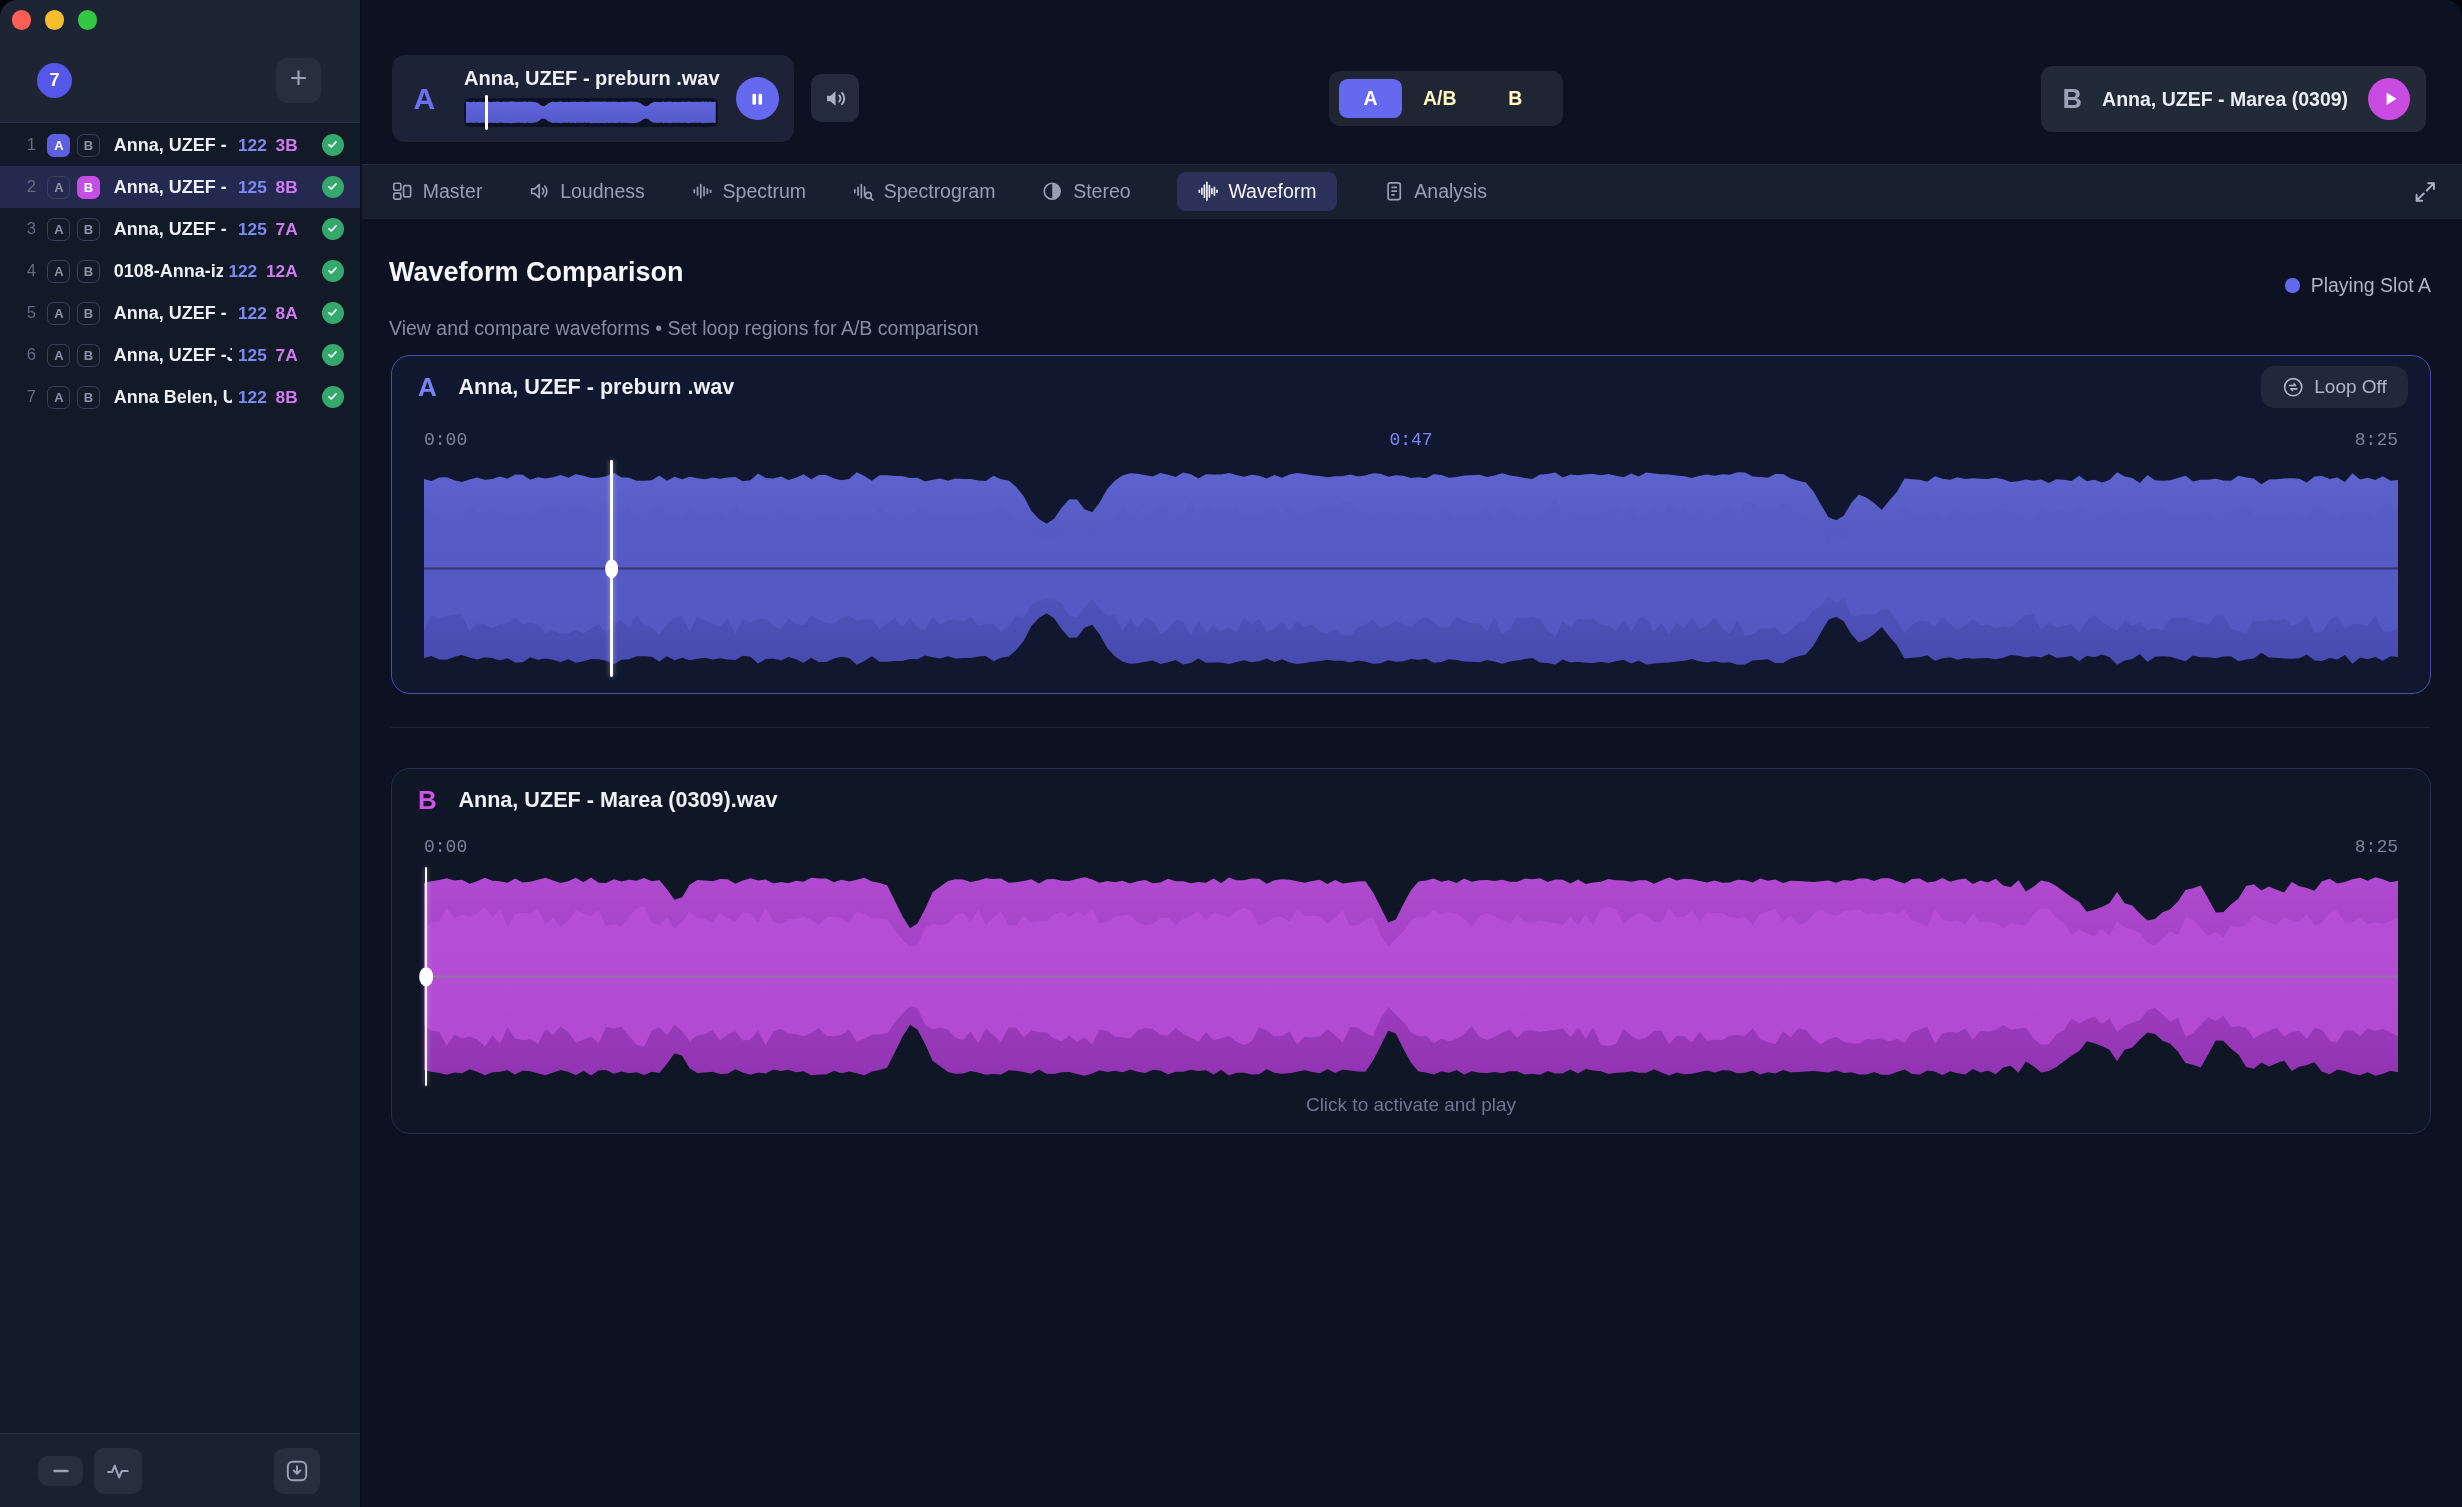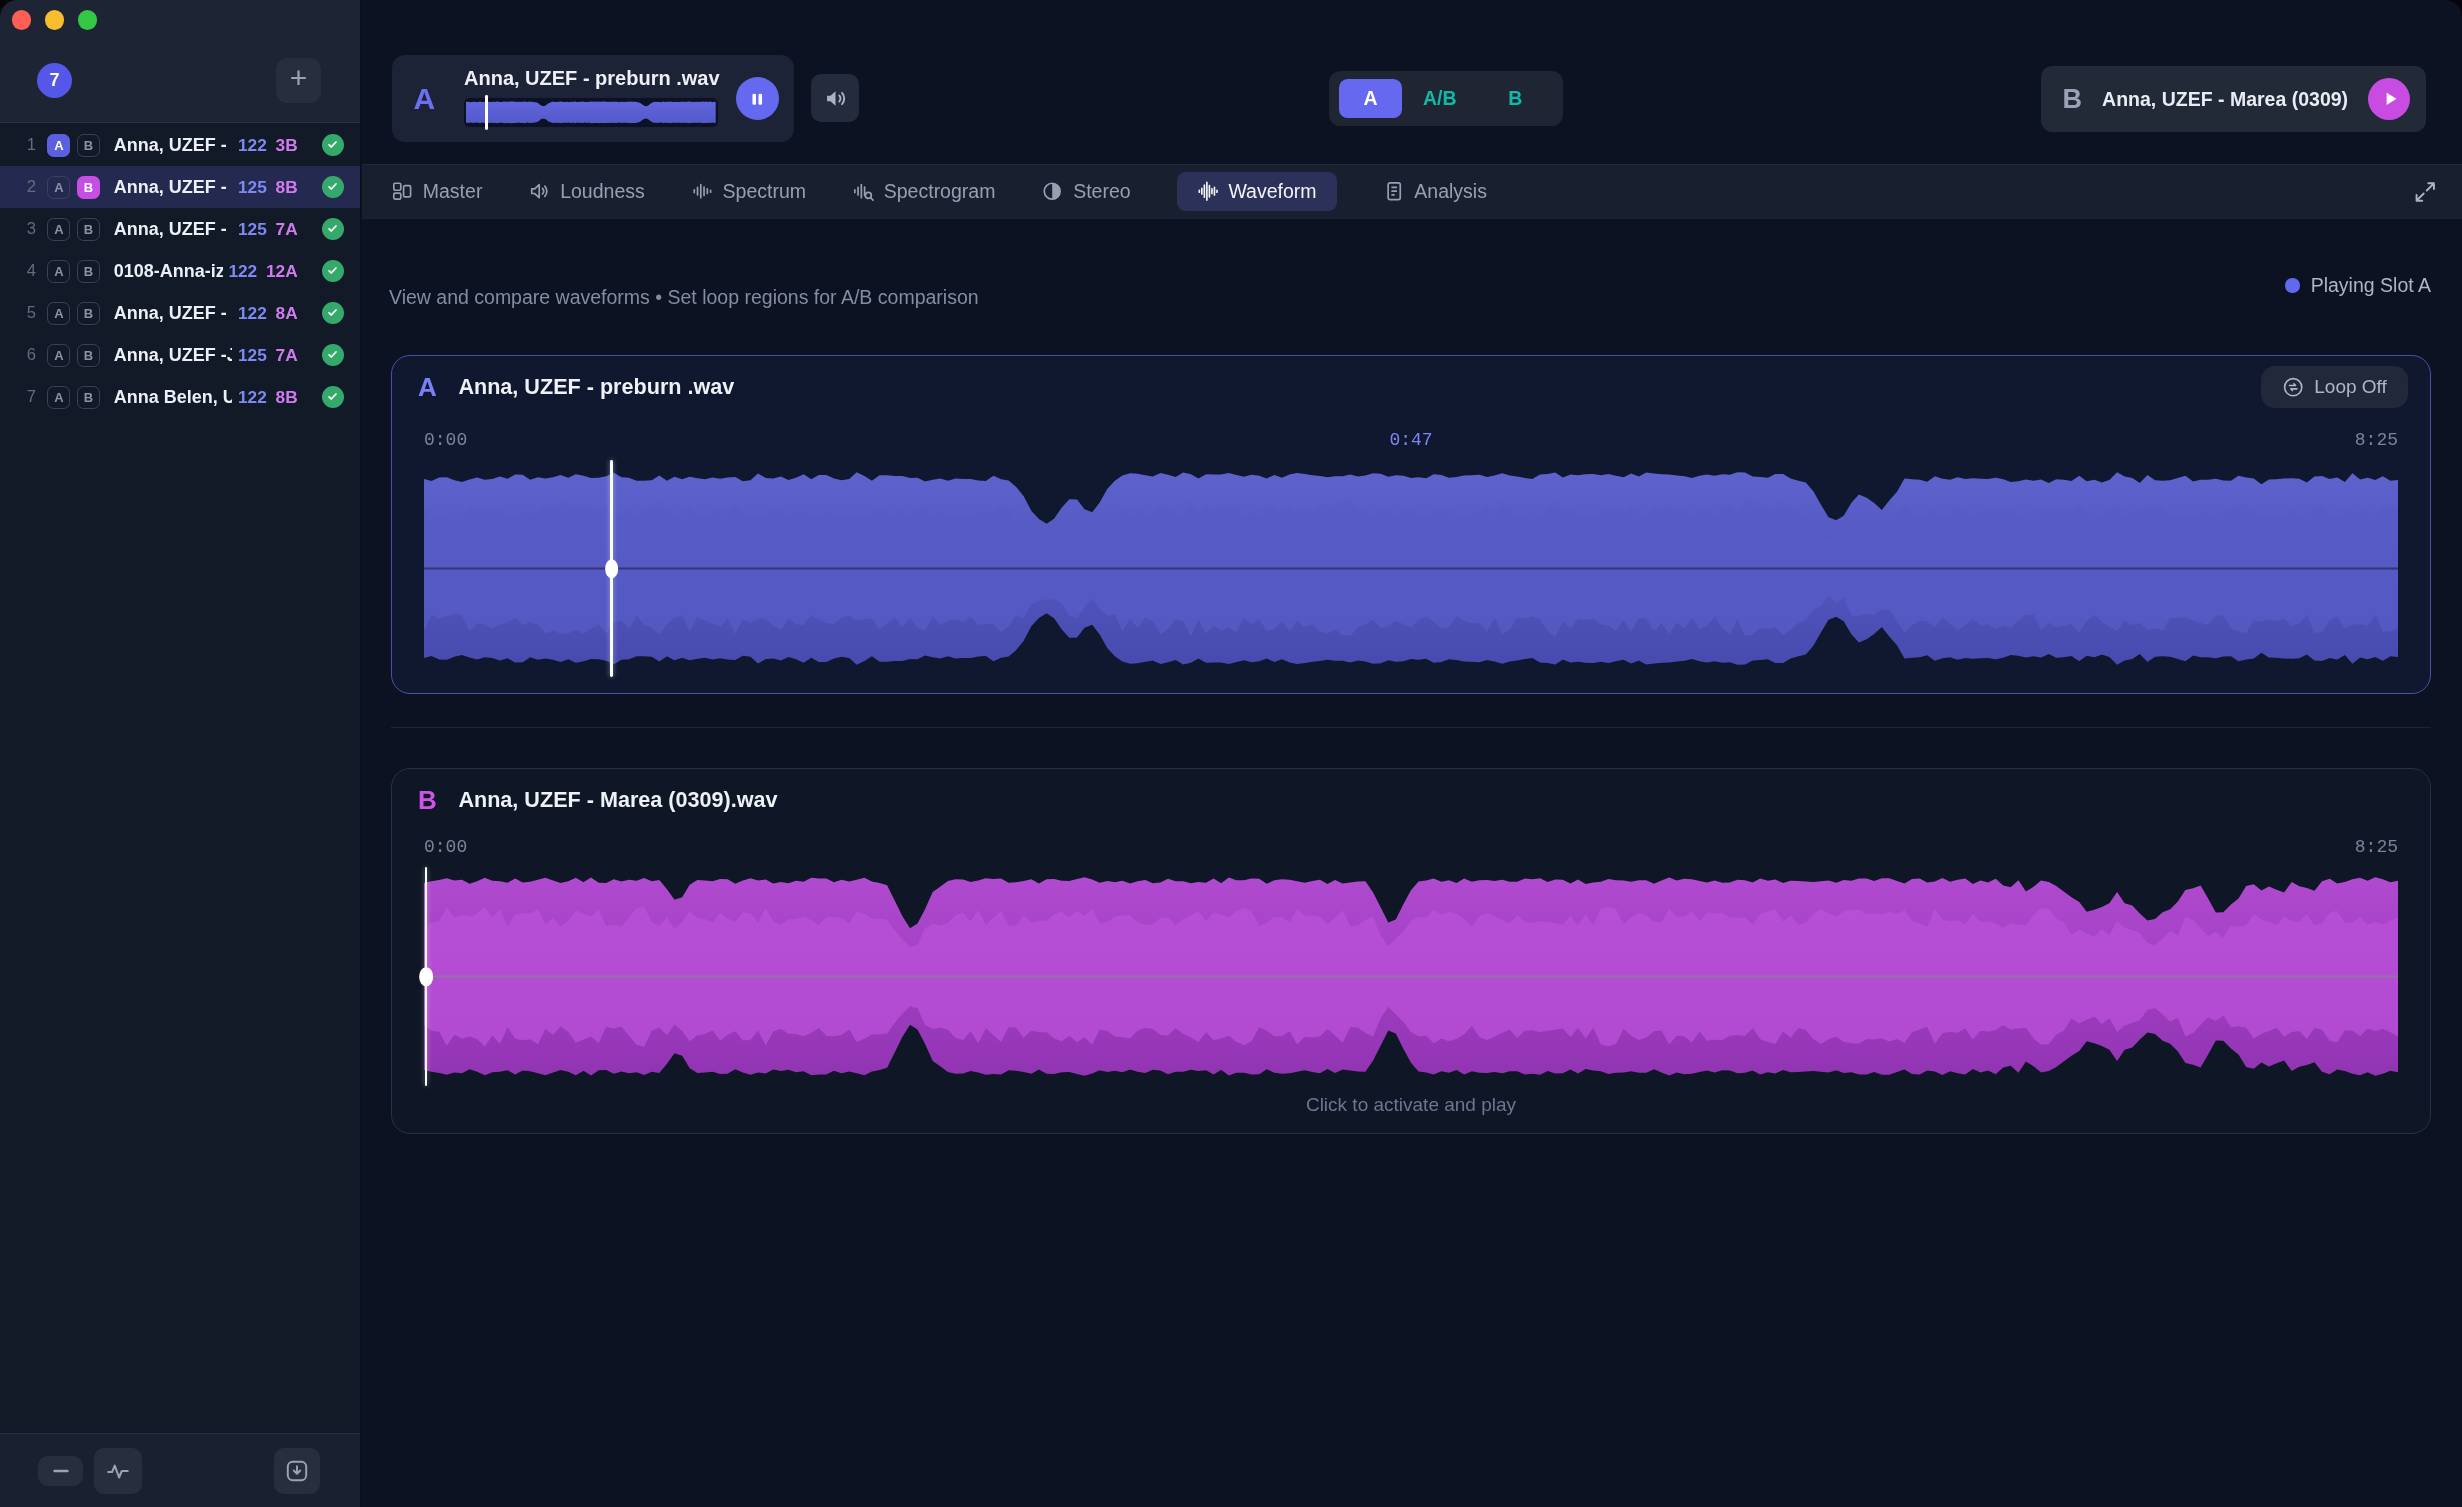--- a/index.html
+++ b/index.html
@@ -50,21 +50,21 @@
   .mini-wave svg{position:absolute;inset:2.2px;width:calc(100% - 4.3px);height:calc(100% - 4.3px);}
   .mini-ph{position:absolute;top:-2.9px;bottom:-2.9px;width:2.9px;background:#fff;border-radius:1.4px;}
   .pause-btn{position:absolute;right:15px;top:22.4px;width:43px;height:43px;border-radius:50%;background:#6469f0;border:none;color:#fff;
        display:flex;align-items:center;justify-content:center;}
   .pause-btn svg{width:24.5px;height:24.5px;}
   .vol-btn{position:absolute;left:449px;top:74px;width:48px;height:48px;border-radius:10px;background:#232b3c;border:none;color:#aab3c2;
        display:flex;align-items:center;justify-content:center;}
   .vol-btn svg{width:27px;height:27px;}
   .mode-toggle{position:absolute;left:967px;top:71px;width:234px;height:55px;background:#1f2532;border-radius:11.5px;
        display:flex;align-items:center;padding:0 10px;}
-  .mt-opt{flex:1;text-align:center;font-size:19.5px;font-weight:700;color:#14b8a6;height:39px;line-height:39px;border-radius:8.7px;}
+  .mt-opt{flex:1;text-align:center;font-size:19.5px;font-weight:700;color:#fef9c3;height:39px;line-height:39px;border-radius:8.7px;}
   .mt-opt.active{flex:none;width:63px;background:#6469f0;color:#fff;}
   .player-b{position:absolute;right:36px;top:66px;width:385px;height:66px;background:#222937;border-radius:11.5px;
        display:flex;align-items:center;padding:0 16px 0 21.6px;gap:20px;}
   .pb-letter{font-size:27px;color:#9aa3b6;}
   .pb-title{flex:1;font-size:19.5px;font-weight:600;color:#e9ecf3;white-space:nowrap;overflow:hidden;}
   .play-btn{width:42px;height:42px;border-radius:50%;background:#c84be2;border:none;color:#fff;flex:none;
        display:flex;align-items:center;justify-content:center;}
   .play-btn svg{width:21.6px;height:21.6px;margin-left:2.2px;}
 
   
@@ -366,20 +366,21 @@
     <button class="expand-btn" style="top:192px;">
       <span class="ic" style="display: flex;">
           <svg viewBox="0 0 24 24" fill="none" stroke="currentColor" stroke-width="1.9" stroke-linecap="round" stroke-linejoin="round">
             <path d="M10.5 13.5L3.5 20.5M3.5 20.5v-5.5M3.5 20.5h5.5M13.5 10.5l7-7M20.5 3.5h-5.5M20.5 3.5v5.5"></path>
           </svg>
         </span>
     </button>
 
     <section class="content">
       <div class="page-head">
+        <h1>Waveform Comparison</h1>
         <p class="page-sub">View and compare waveforms • Set loop regions for A/B comparison</p>
         <div class="status">
           <span class="status-dot"></span>
           <span>Playing Slot A</span>
         </div>
       </div>
 
       <div class="wave-card card-a">
         <div class="wc-head">
           <span class="wc-letter la">A</span>

